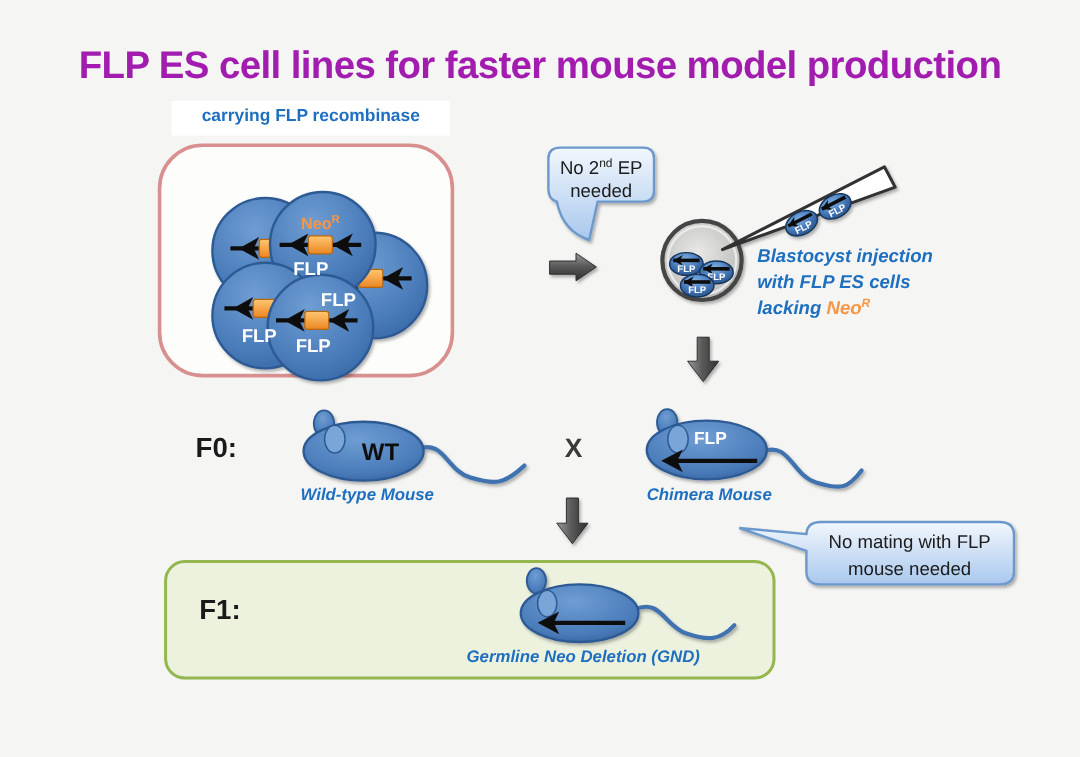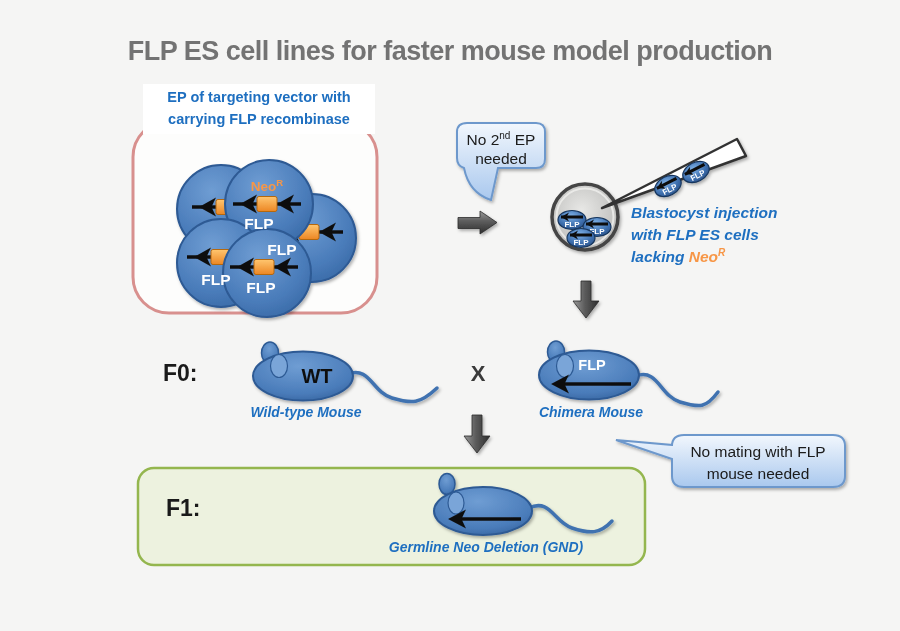--- a/index.html
+++ b/index.html
@@ -1,18 +1,18 @@
 <!DOCTYPE html>
 <html><head>
 <meta charset="utf-8">
 <style>
   html,body{margin:0;padding:0;}
   body{background:#e9e9e9;font-family:"Liberation Sans",sans-serif;}
   .canvas{position:relative;width:900px;height:631px;background:#f5f5f4;overflow:hidden;}
-  .title{position:absolute;top:36px;left:0;width:100%;text-align:center;font-size:27px;font-weight:bold;color:#737373;letter-spacing:-0.5px;}
+  .title{position:absolute;top:36px;left:0;width:100%;text-align:center;font-size:32px;font-weight:bold;color:#a21caf;letter-spacing:-0.5px;}
   .ep-caption{position:absolute;left:143px;top:84px;width:232px;background:#ffffff;color:#1e6fc0;font-weight:bold;font-size:14.5px;line-height:21.5px;text-align:center;padding:3px 0 4px 0;}
   .ep-caption span{display:block;}
   svg.diagram{position:absolute;left:0;top:0;}
   text{font-family:"Liberation Sans",sans-serif;}
   .t-flp{font-weight:bold;font-size:15.5px;fill:#ffffff;}
   .t-flp-chim{font-weight:bold;font-size:14.5px;fill:#ffffff;}
   .t-neo{font-weight:bold;font-size:13.5px;fill:#f79646;}
   .t-mini{font-weight:bold;font-size:8px;fill:#ffffff;}
   .t-bubble{font-size:15.5px;fill:#1a1a1a;}
   .t-blue-it{font-style:italic;font-weight:bold;font-size:15.5px;fill:#1e6fc0;}
@@ -187,17 +187,16 @@
       <ellipse cx="456" cy="503" rx="8" ry="11" fill="#7aa5d8" stroke="#2d5a94" stroke-width="1.2"></ellipse>
       <line x1="459" y1="519" x2="521" y2="519" stroke="#111111" stroke-width="3.5"></line>
       <path d="M448,519 L466,509.5 L461.5,519 L466,528.5 Z" fill="#111111"></path>
     </g>
     <text class="t-cap" x="486" y="552" text-anchor="middle">Germline Neo Deletion (GND)</text>
   </svg>
 
   <div class="title">FLP ES cell lines for faster mouse model production</div>
 
   <div class="ep-caption">
-    <span>EP of targeting vector  with</span>
     <span>carrying FLP recombinase</span>
   </div>
 
 </div>
 
 </body></html>

